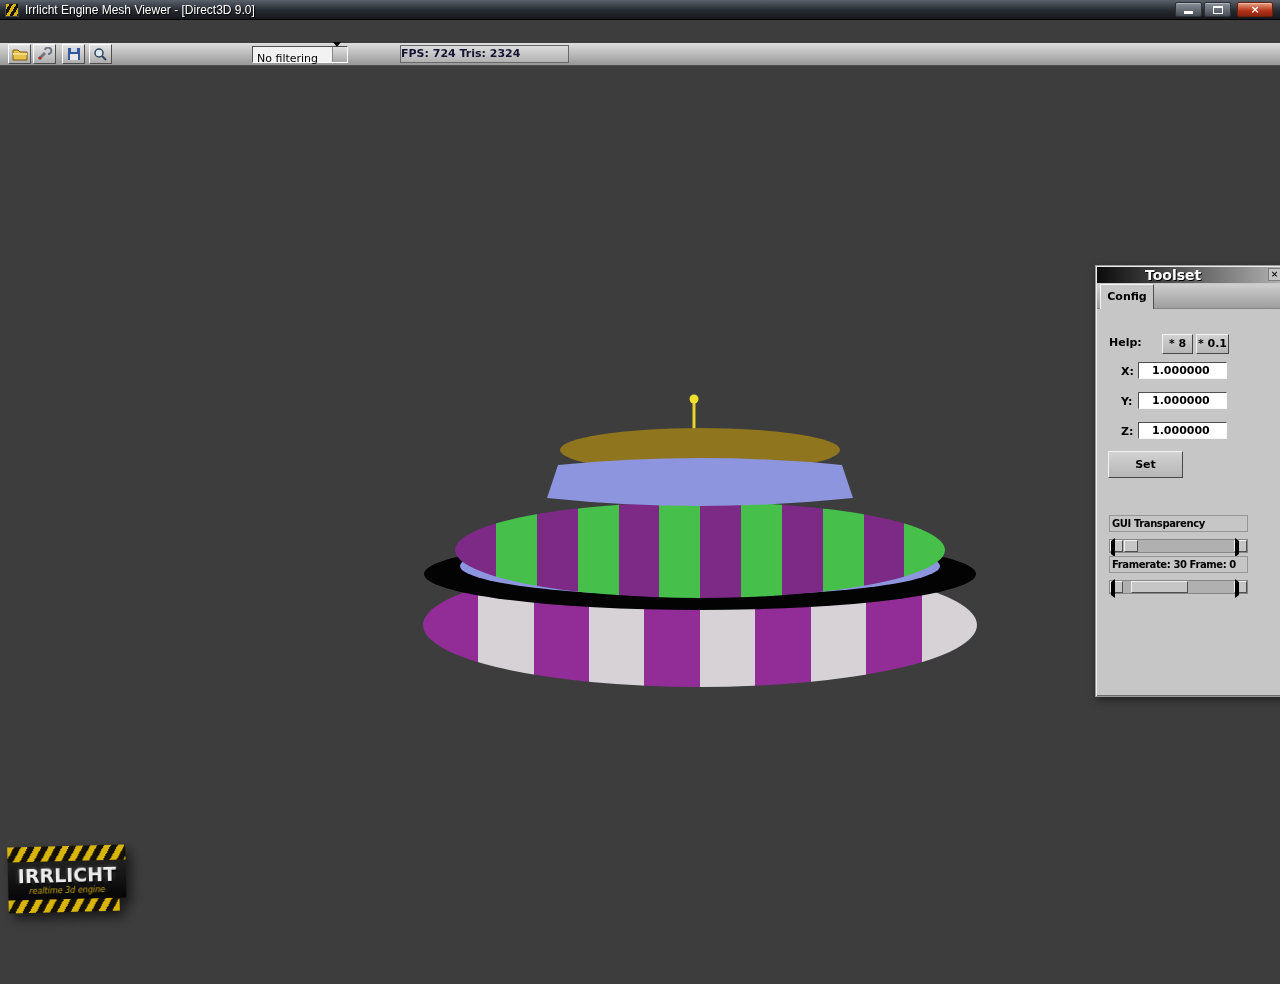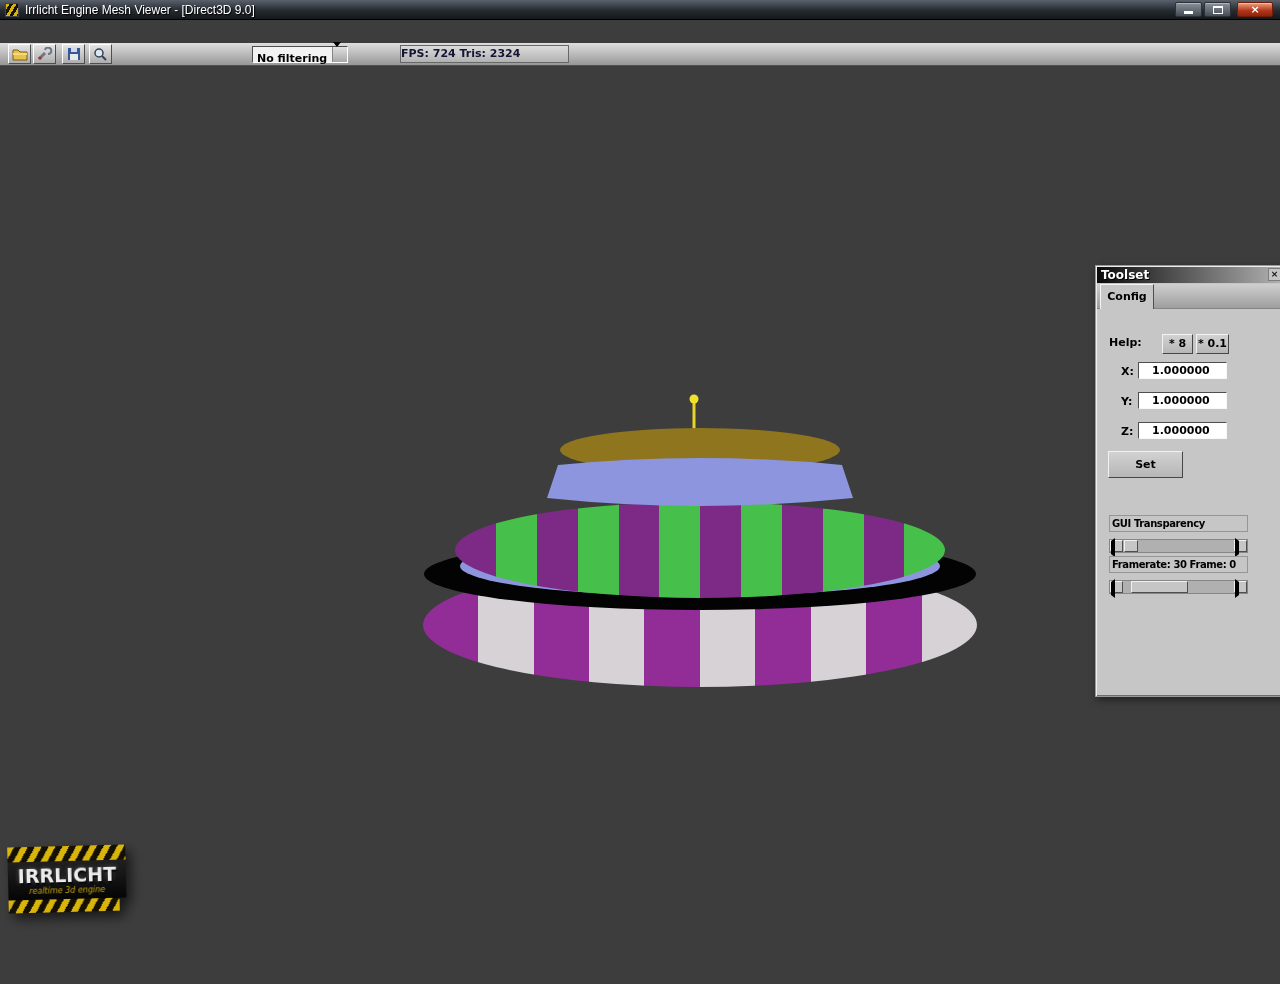--- a/index.html
+++ b/index.html
@@ -66,21 +66,21 @@
     border-top:1px solid #fff; border-left:1px solid #fff;
     border-right:1px solid #4e4e4e; border-bottom:1px solid #4e4e4e;
     display:flex; align-items:center; justify-content:center;
   }
   .combo{
     position:absolute; left:252px; top:3px; width:96px; height:17px;
     background:#f2f2f2;
     border-top:1px solid #4e4e4e; border-left:1px solid #4e4e4e;
     border-right:1px solid #fff; border-bottom:1px solid #fff;
   }
-  .combo-text{ font-size:11px; font-weight:bold; line-height:15px; padding-left:4px; color:#000; }
+  .combo-text{ font-size:11px; font-weight:normal; line-height:15px; padding-left:4px; color:#000; }
   .combo-arrow{
     position:absolute; right:0; top:0; width:15px; height:15px;
     background:linear-gradient(#e0e0e0,#a8a8a8);
     border-left:1px solid #888;
   }
   .tri-down{
     width:0;height:0;border-left:4px solid transparent;border-right:4px solid transparent;
     border-top:5px solid #000; margin:5px auto 0;
   }
   .stats{
@@ -114,21 +114,21 @@
   .toolset{
     position:absolute; left:1095px; top:265px; width:190px; height:432px;
     background:#c6c6c6; border:1px solid #9a9a9a;
     box-shadow:inset 1px 1px 0 #ededed, inset -1px -1px 0 #6e6e6e, 2px 3px 8px rgba(0,0,0,.45);
     font-size:11px; font-weight:bold; color:#000;
   }
   .ts-titlebar{
     position:absolute; top:1px; left:1px; right:1px; height:16px;
     background:linear-gradient(to right,#0b0b0b,#b2b2b2);
   }
-  .ts-title{ color:#fff; font-size:12px; line-height:16px; padding-left:4px; text-shadow:1px 1px 0 #000; }
+  .ts-title{ color:#fff; font-size:14px; line-height:16px; padding-left:4px; text-shadow:1px 1px 0 #000;margin-left:44px; }
   .ts-close{
     position:absolute; right:2px; top:1px; width:13px; height:13px;
     background:#c4c4c4; border:1px solid #7d7d7d; color:#111;
     font-size:9px; line-height:11px; text-align:center;
   }
   .ts-tabstrip{
     position:absolute; top:18px; left:1px; right:1px; height:25px;
     background:linear-gradient(#cfcfcf,#9e9e9e); border-bottom:1px solid #858585;
   }
   .ts-tab{

